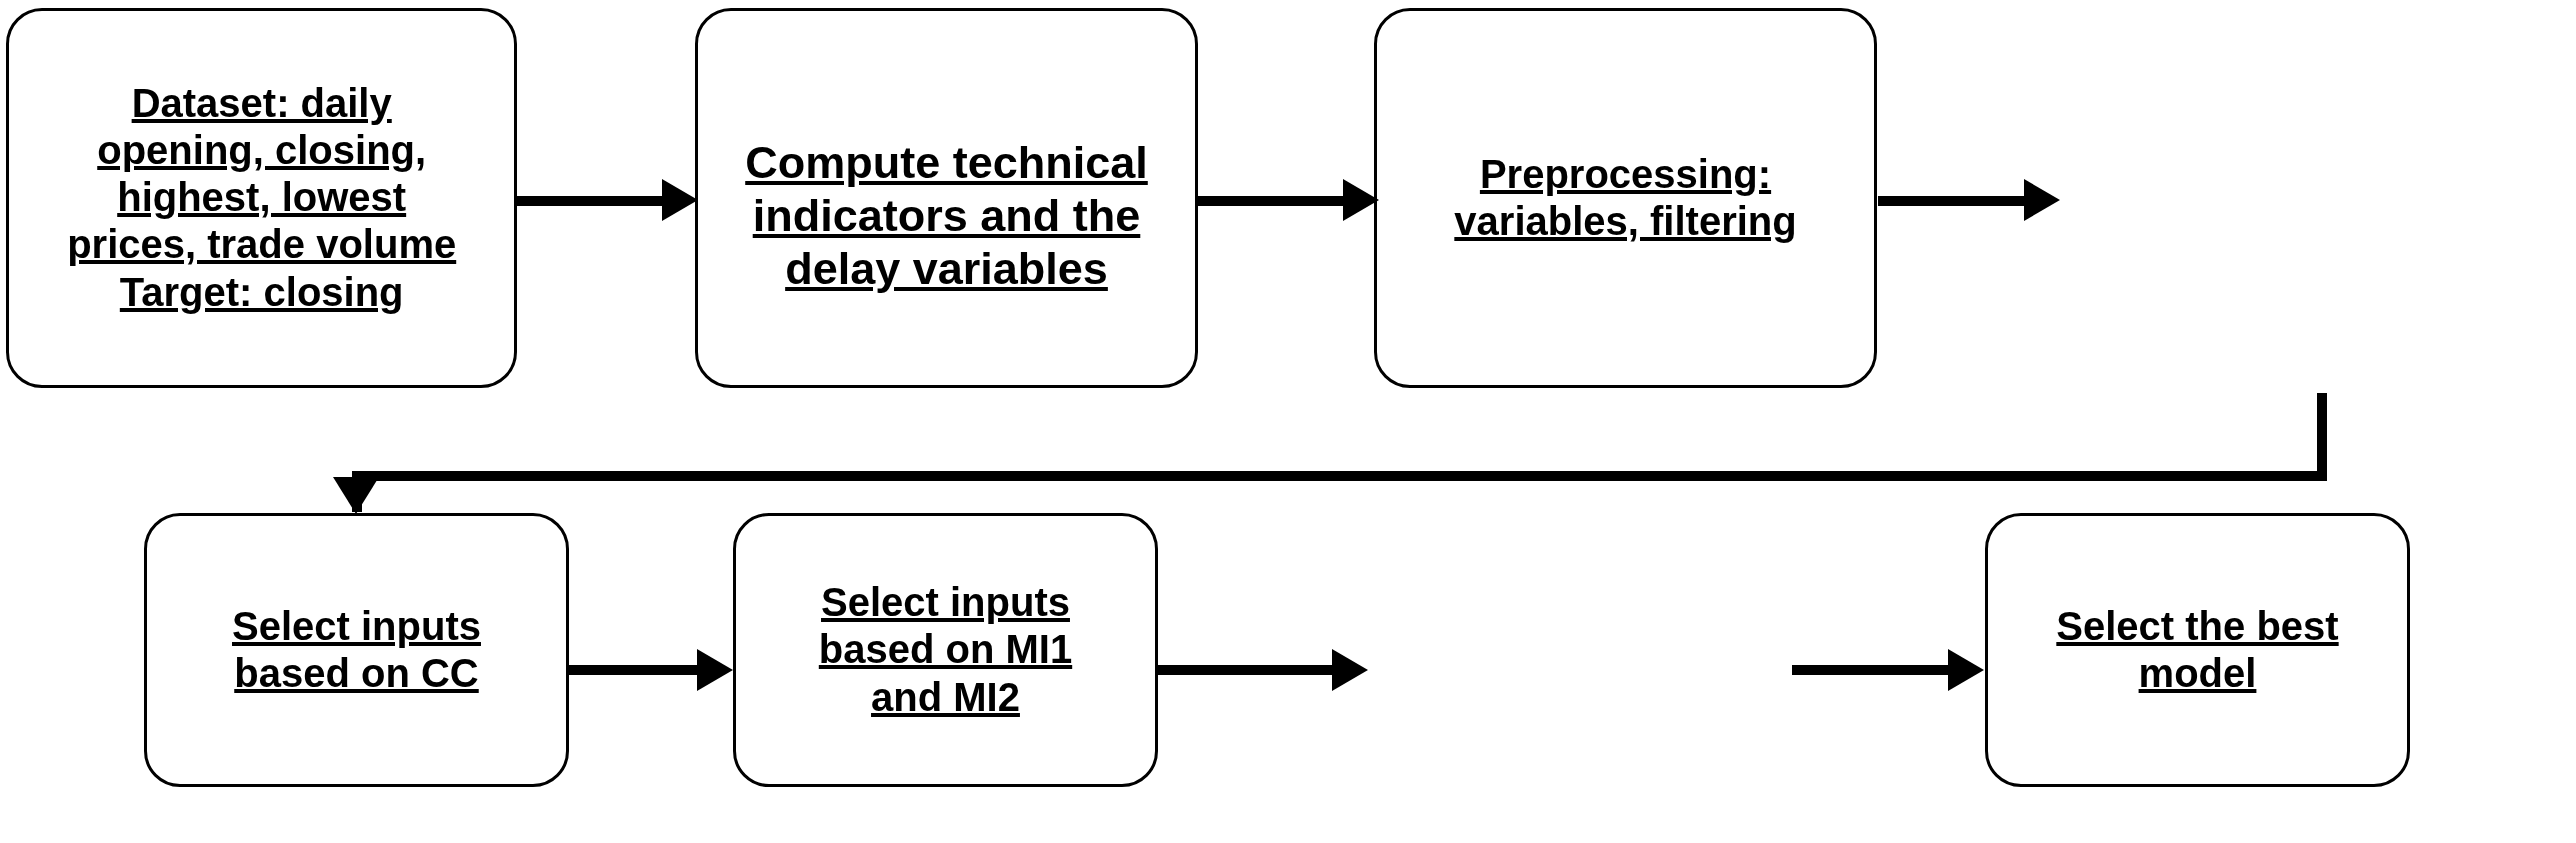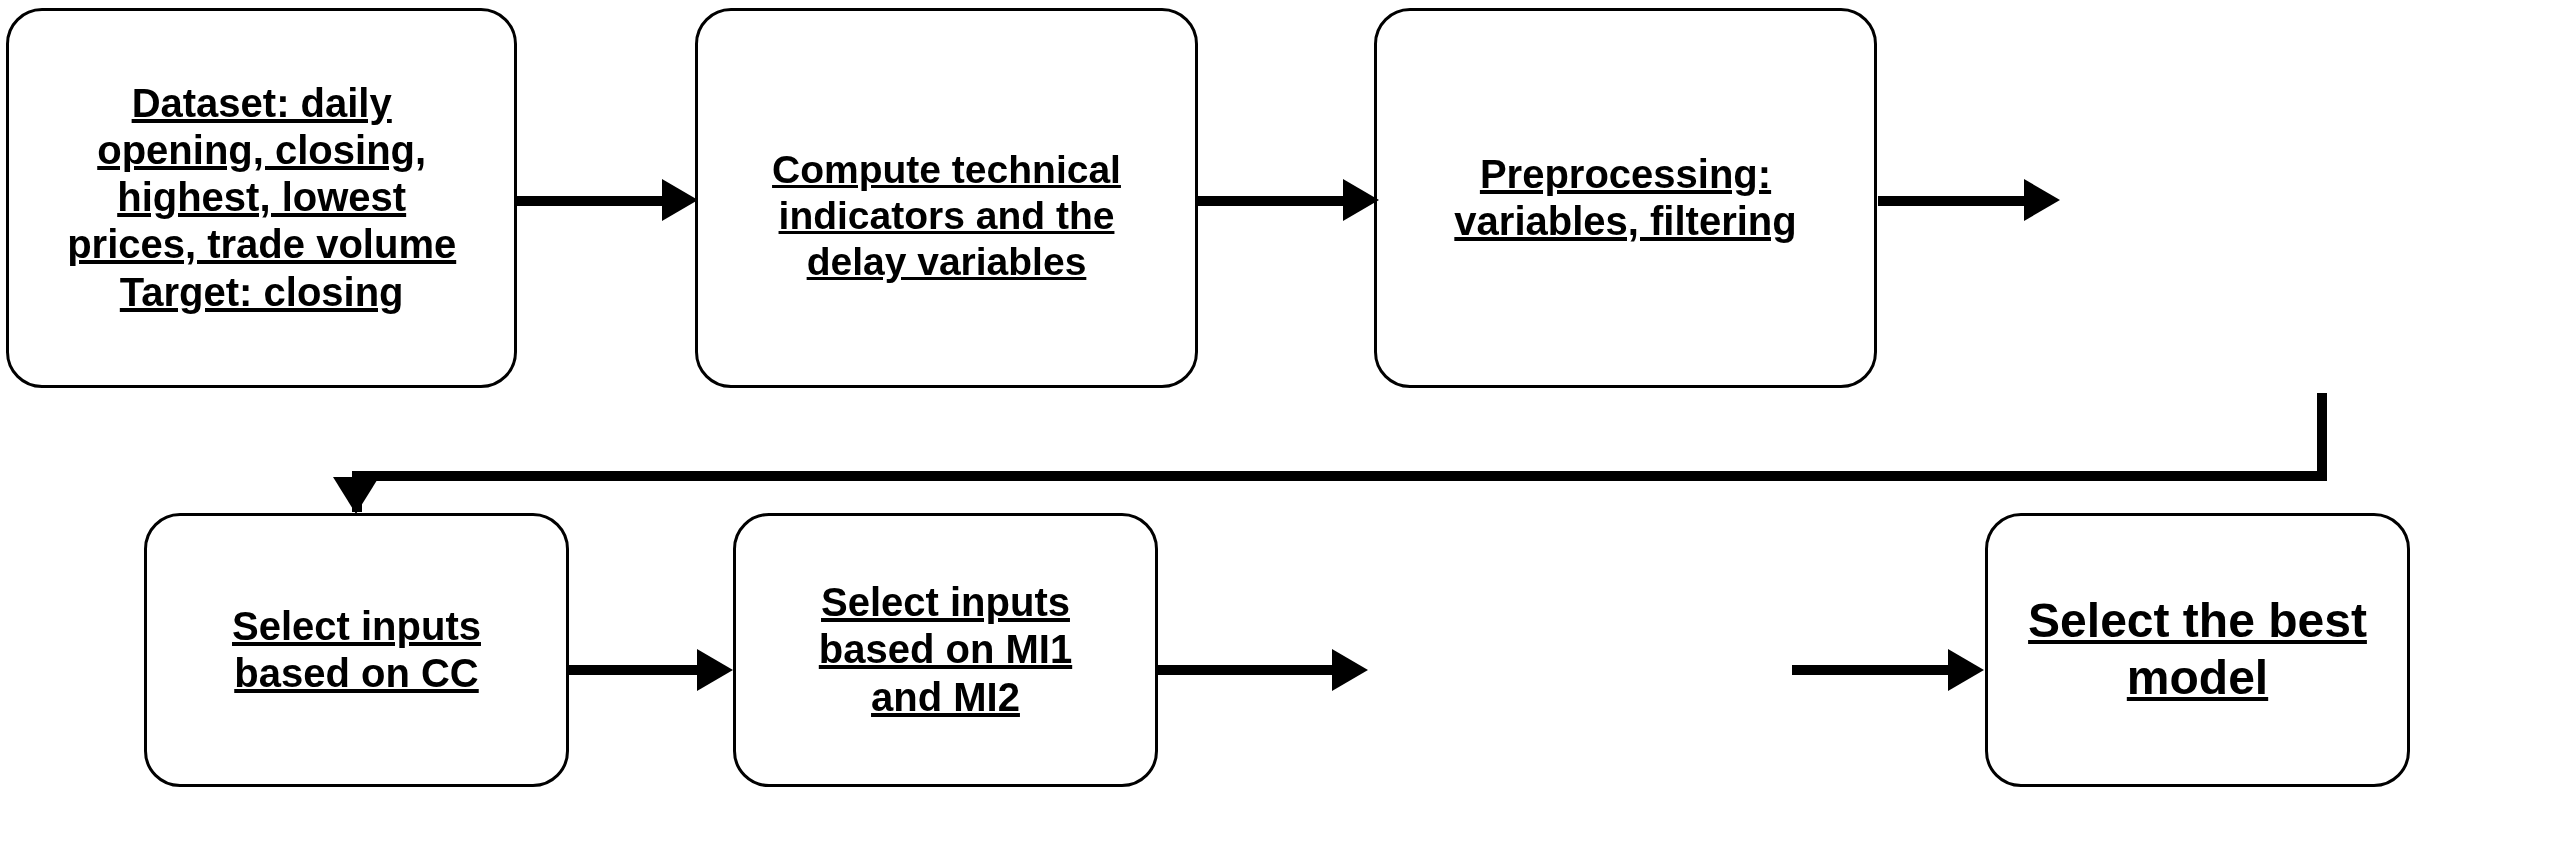--- a/index.html
+++ b/index.html
@@ -32,34 +32,34 @@
     font-weight: bold;
     color: #000000;
     line-height: 1.18;
     white-space: pre-line;
     text-decoration: underline;
   }
   
   #node-dataset      { left: 6.2px;    top: 7.8px;  width: 511px;  height: 380px; }
   #node-dataset .node-label      { font-size: 40px; }
   #node-indicators   { left: 695px;  top: 7.8px;  width: 503px;  height: 380px; }
-  #node-indicators .node-label   { font-size: 39px; margin-top: 36px; }
+  #node-indicators .node-label   { font-size: 45px; margin-top: 36px; }
   #node-preprocess   { left: 1374px; top: 7.8px;  width: 503px;  height: 380px; }
   #node-preprocess .node-label   { font-size: 40px; }
   #node-lstm-nar     { left: 2063px; top: 7.8px;  width: 506px;  height: 390px; }
   #node-lstm-nar .node-label     { font-size: 40px; }
   
   #node-cc           { left: 144px;  top: 513px; width: 425px;  height: 274px; }
   #node-cc .node-label           { font-size: 40px; }
   #node-mi           { left: 733px;  top: 513px; width: 425px;  height: 274px; }
   #node-mi .node-label           { font-size: 40px; }
   #node-lstm-groups  { left: 1369px; top: 513px; width: 425px;  height: 274px; }
   #node-lstm-groups .node-label  { font-size: 40px; }
   #node-best         { left: 1985px; top: 513px; width: 425px;  height: 274px; }
-  #node-best .node-label         { font-size: 48px; }
+  #node-best .node-label         { font-size: 40px; }
 
   
   .conn-h {
     position: absolute;
     height: 10px;
     background: #000000;
   }
   
   .arrow-right {
     position: absolute;

